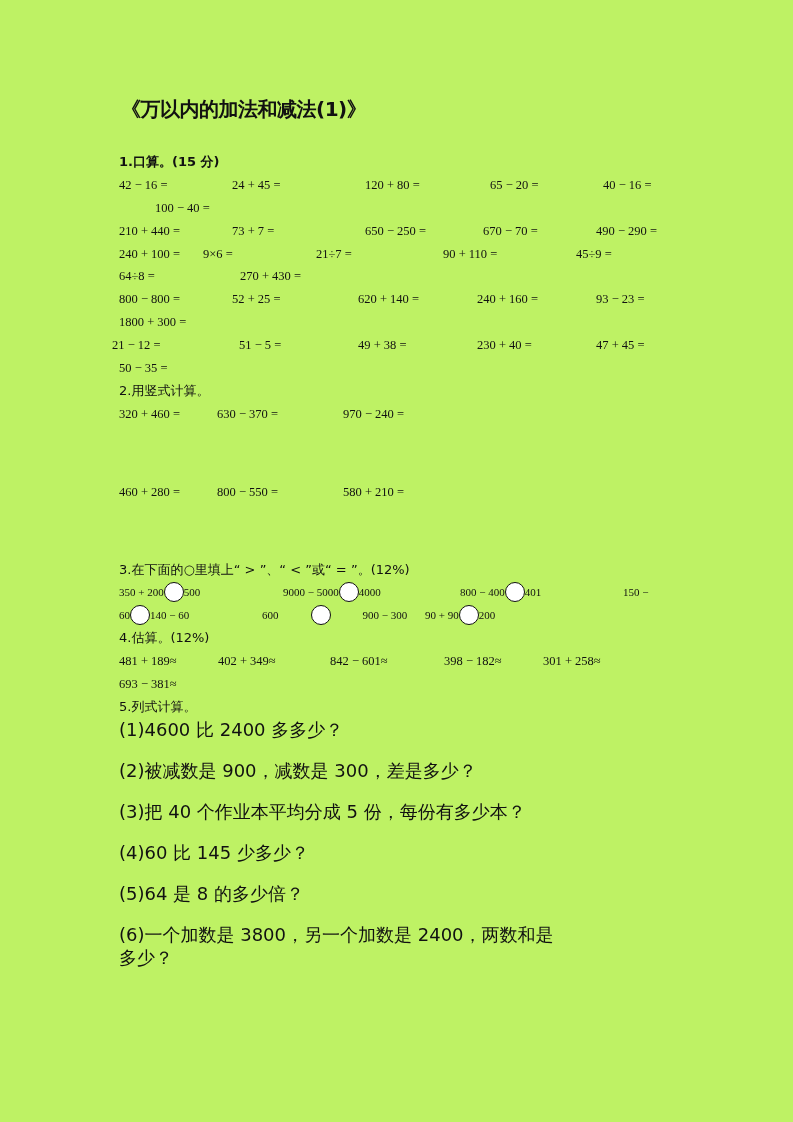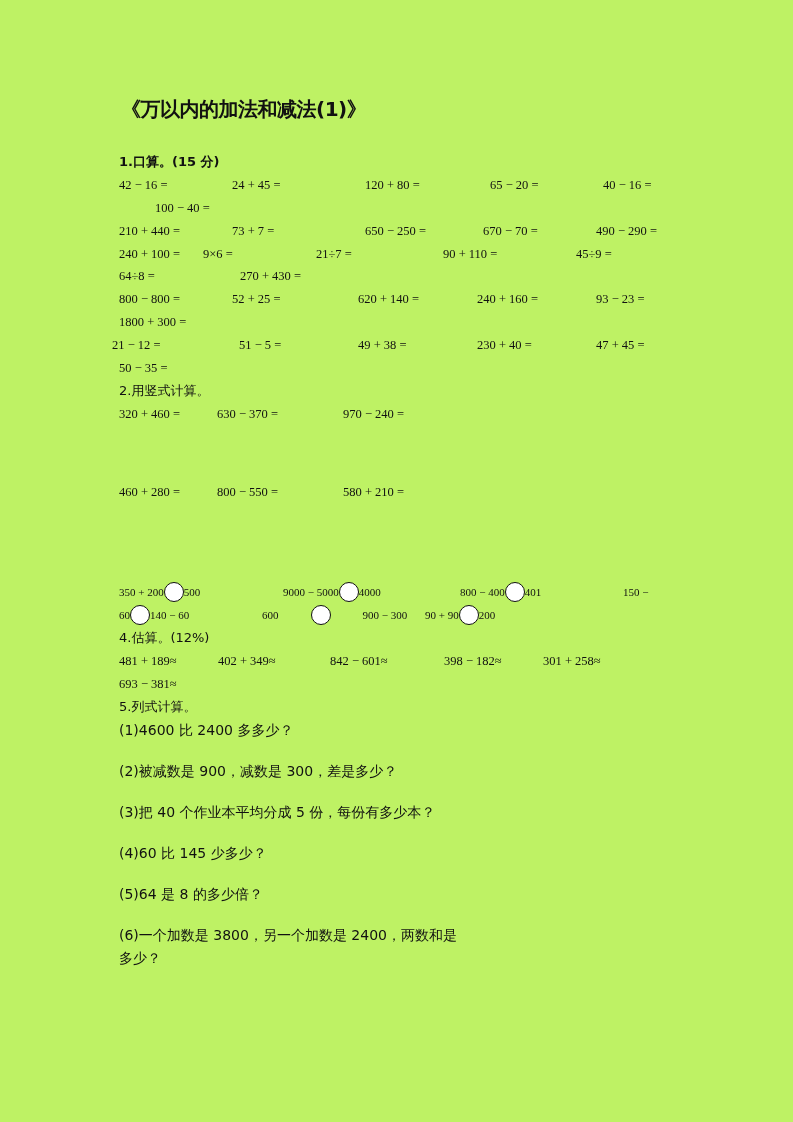--- a/index.html
+++ b/index.html
@@ -17,21 +17,21 @@
     .t {
       position: absolute; font-size: 12.5px; white-space: nowrap; line-height: 16px;
       font-family: "Liberation Serif", "DejaVu Serif", serif;
     }
     .h {
       position: absolute; font-size: 13px; white-space: nowrap; line-height: 16px;
       font-family: "DejaVu Sans", "Liberation Sans", sans-serif;
     }
     .h b { font-weight: bold; }
     .q {
-      position: absolute; font-size: 14px; white-space: nowrap; line-height: 16px;
+      position: absolute; font-size: 18px; white-space: nowrap; line-height: 16px;
       font-family: "DejaVu Sans", "Liberation Sans", sans-serif;
     }
     .cmp { position: absolute; font-size: 11px; white-space: nowrap; line-height: 22px;
       font-family: "Liberation Serif", "DejaVu Serif", serif; display: flex; align-items: center; }
     .circle {
       display: inline-block; width: 20px; height: 20px; border: 1.2px solid #111;
       border-radius: 50%; box-sizing: border-box; margin: 0 0px; background: #fff;
     }
   </style>
 </head>
@@ -85,20 +85,21 @@
   <div class="h" style="left:119px; top:383px;">2.用竖式计算。</div>
 
   <div class="t" style="left:119px; top:406px;">320 + 460 =</div>
   <div class="t" style="left:217px; top:406px;">630 − 370 =</div>
   <div class="t" style="left:343px; top:406px;">970 − 240 =</div>
 
   <div class="t" style="left:119px; top:484px;">460 + 280 =</div>
   <div class="t" style="left:217px; top:484px;">800 − 550 =</div>
   <div class="t" style="left:343px; top:484px;">580 + 210 =</div>
 
+  <div class="h" style="left:119px; top:562px;">3.在下面的○里填上“ &gt; ”、“ &lt; ”或“ = ”。(12%)</div>
 
   <div class="cmp" style="left:119px; top:581px;">
     <span>350 + 200</span>
       <span class="circle"></span>
       <span>500</span>
   </div>
   <div class="cmp" style="left:283px; top:581px;">
     <span>9000 − 5000</span>
       <span class="circle"></span>
       <span>4000</span>

